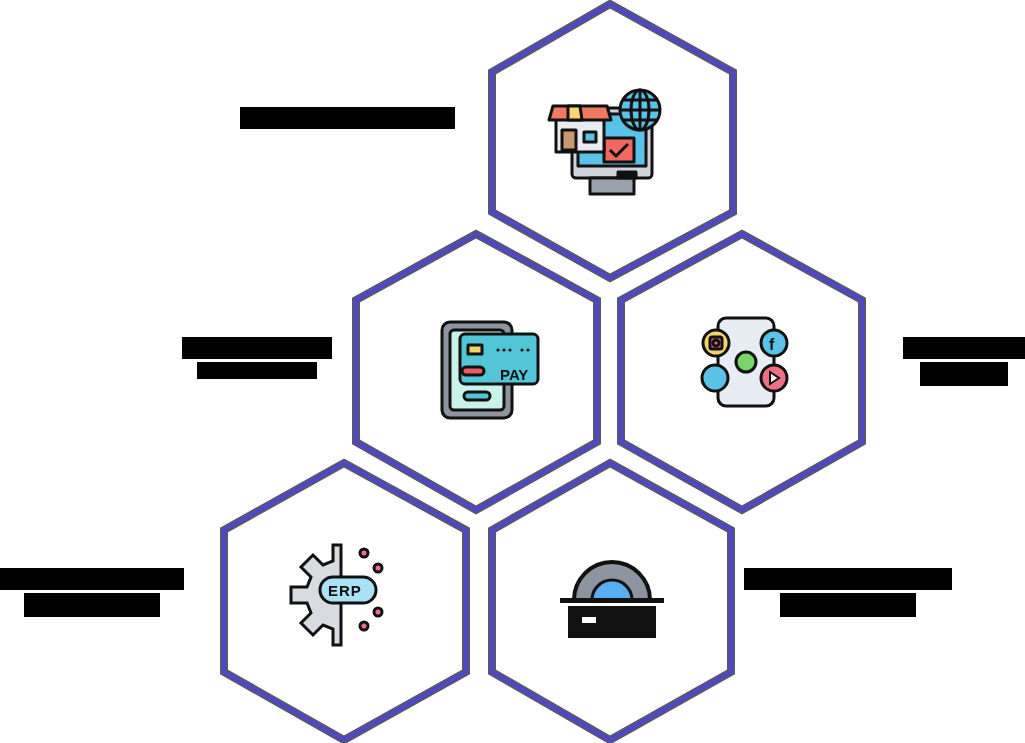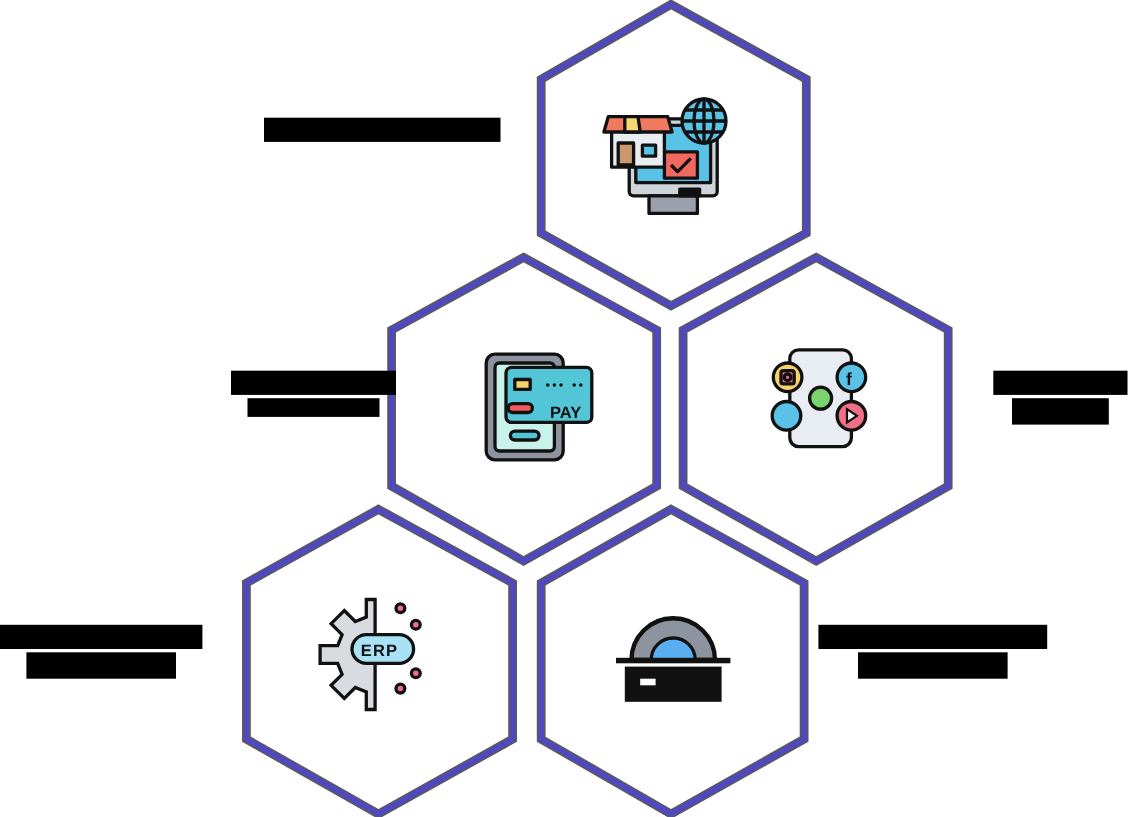--- a/index.html
+++ b/index.html
@@ -106,21 +106,21 @@
     <rect x="560" y="598" width="104" height="5" fill="#111"></rect>
     <rect x="568" y="606" width="88" height="32" fill="#111"></rect>
     <rect x="582" y="617" width="14" height="6" fill="#fff"></rect>
   </g>
 </svg>
 
 <div class="label" style="left:240px; top:107px;">
   <span class="line" style="width:215px;height:22px;">Ecommerce Platforms</span>
 </div>
 
-<div class="label" style="left:210px; top:337px;justify-content:space-between;">
+<div class="label" style="left:182px; top:337px;justify-content:space-between;">
   <span class="line" style="width:150px;height:22px;">Digital Payment</span>
   <span class="line" style="width:120px;height:17px;">Solutions</span>
 </div>
 
 <div class="label" style="left:903px; top:337px;">
   <span class="line" style="width:122px;height:22px;">Social Media</span>
   <span class="line" style="width:88px;height:24px;">Integration</span>
 </div>
 
 <div class="label" style="left:0px; top:568px;">

